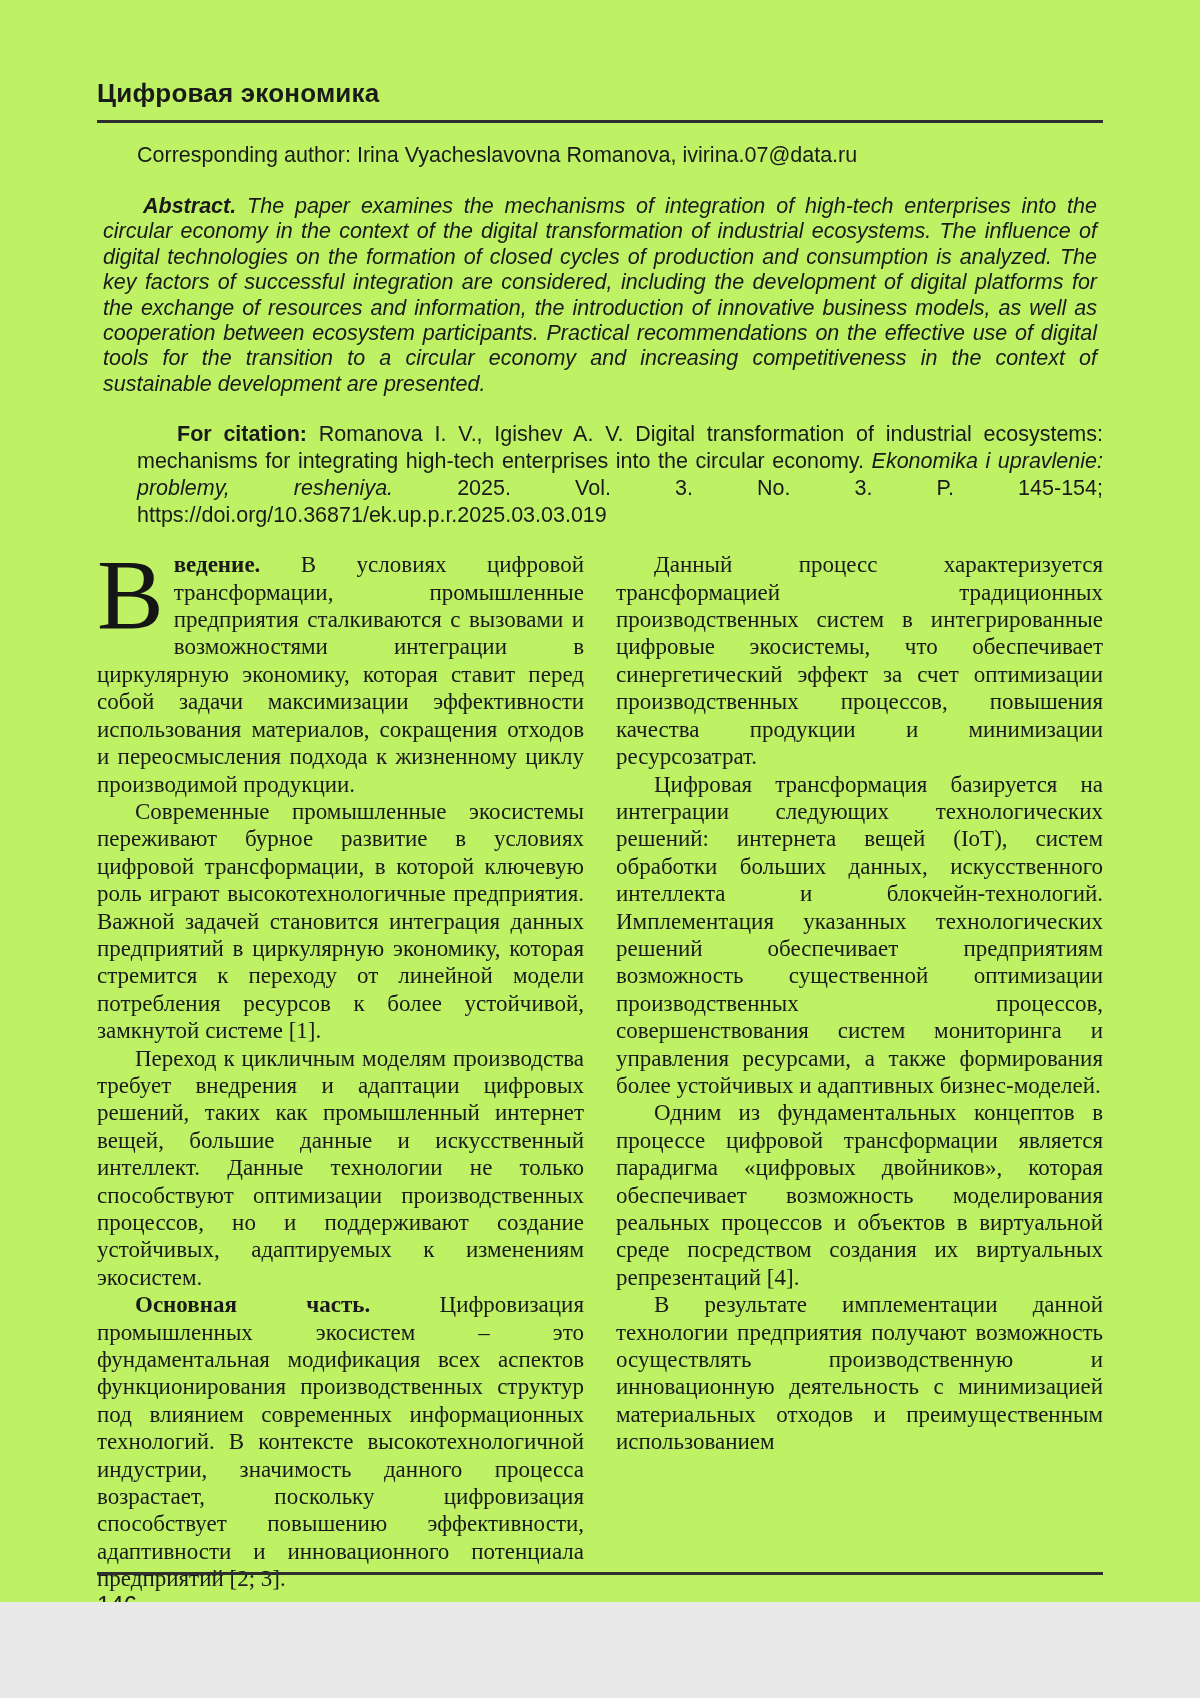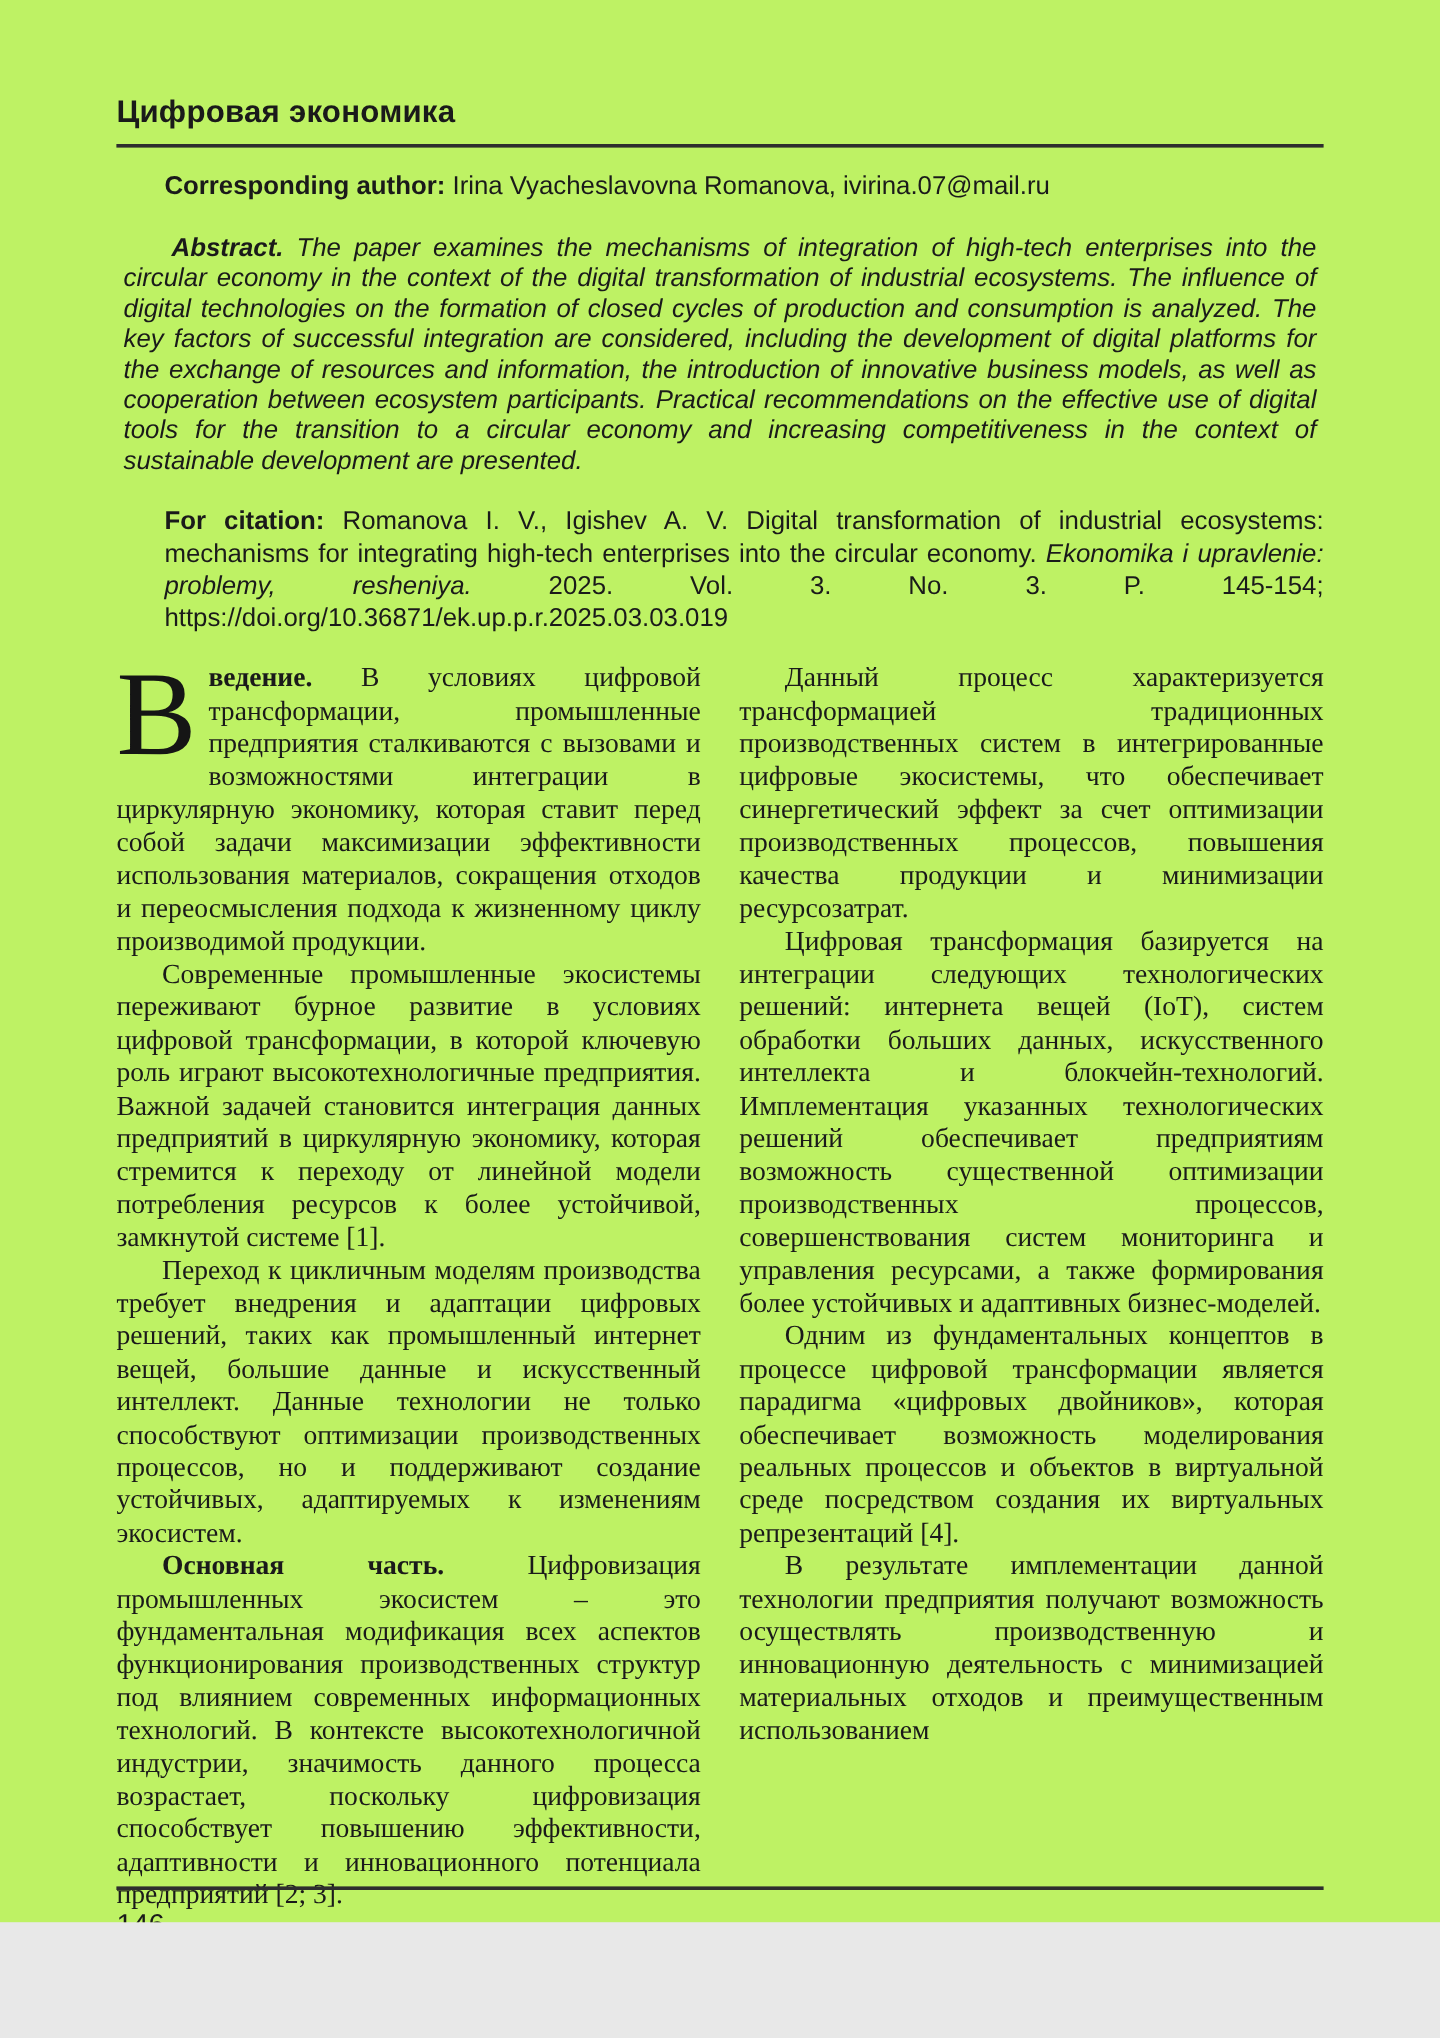--- a/index.html
+++ b/index.html
@@ -22,38 +22,38 @@
   }
   .rule { height: 3px; background: #2e2e2e; }
   .rule-top { margin-top: 12px; }
 
   
   .corr {
     margin: 20px 0 0 0;
     font: 400 21.5px/25px "Liberation Sans", sans-serif;
     text-indent: 40px;
   }
-  .corr b { font-weight: 700; }
+  .corr b { font-weight: 400; }
 
   .abstract, .keywords {
     margin: 6px;
     font: italic 400 21.5px/25.4px "Liberation Sans", sans-serif;
     text-align: justify;
     text-indent: 40px;
     hyphens: auto;
   }
   .abstract { margin-top: 26px; }
   .bi { font-weight: 700; font-style: italic; }
 
   .citation {
     margin: 24px 0 0 40px;
     font: 400 21.5px/27px "Liberation Sans", sans-serif;
     text-align: justify;
   }
-  .citation b { font-weight: 700; }
+  .citation b { font-weight: 700; margin-left: 40px; }
   .citation i { font-style: italic; }
 
   
   .columns {
     display: flex;
     gap: 32px;
     margin-top: 22px;
   }
   .col {
     width: 487px;
@@ -90,21 +90,21 @@
 </head>
 <body>
 
 <div class="page">
 
   <header>
     <div class="section-title">Цифровая экономика</div>
     <div class="rule rule-top"></div>
   </header>
 
-  <p class="corr"><b>Corresponding author:</b> <span>Irina Vyacheslavovna Romanova, ivirina.07@mail.ru</span></p>
+  <p class="corr"><b>Corresponding author:</b> <span>Irina Vyacheslavovna Romanova, ivirina.07@data.ru</span></p>
 
   <p class="abstract" lang="en"><b class="bi">Abstract.</b> <span>The paper examines the mechanisms of integration of high-tech enterprises into the circular economy in the context of the digital transformation of industrial ecosystems. The influence of digital technologies on the formation of closed cycles of production and consumption is analyzed. The key factors of successful integration are considered, including the development of digital platforms for the exchange of resources and information, the introduction of innovative business models, as well as cooperation between ecosystem participants. Practical recommendations on the effective use of digital tools for the transition to a circular economy and increasing competitiveness in the context of sustainable development are presented.</span></p>
 
 
   <div class="citation" lang="en"><b>For citation:</b> <span>Romanova I. V., Igishev A. V. Digital transformation of industrial ecosystems: mechanisms for integrating high-tech enterprises into the circular economy.</span> <i>Ekonomika i upravlenie: problemy, resheniya.</i> <span>2025. Vol. 3. No. 3. P. 145-154; https://doi.org/10.36871/ek.up.p.r.2025.03.03.019</span></div>
 
   <main class="columns">
 
     <section class="col">
       <p class="para first"><span class="dropcap">В</span><span class="lead">ведение.</span> <span>В условиях цифровой трансформации, промышленные предприятия сталкиваются с вызовами и возможностями интеграции в циркулярную экономику, которая ставит перед собой задачи максимизации эффективности использования материалов, сокращения отходов и переосмысления подхода к жизненному циклу производимой продукции.</span></p>

